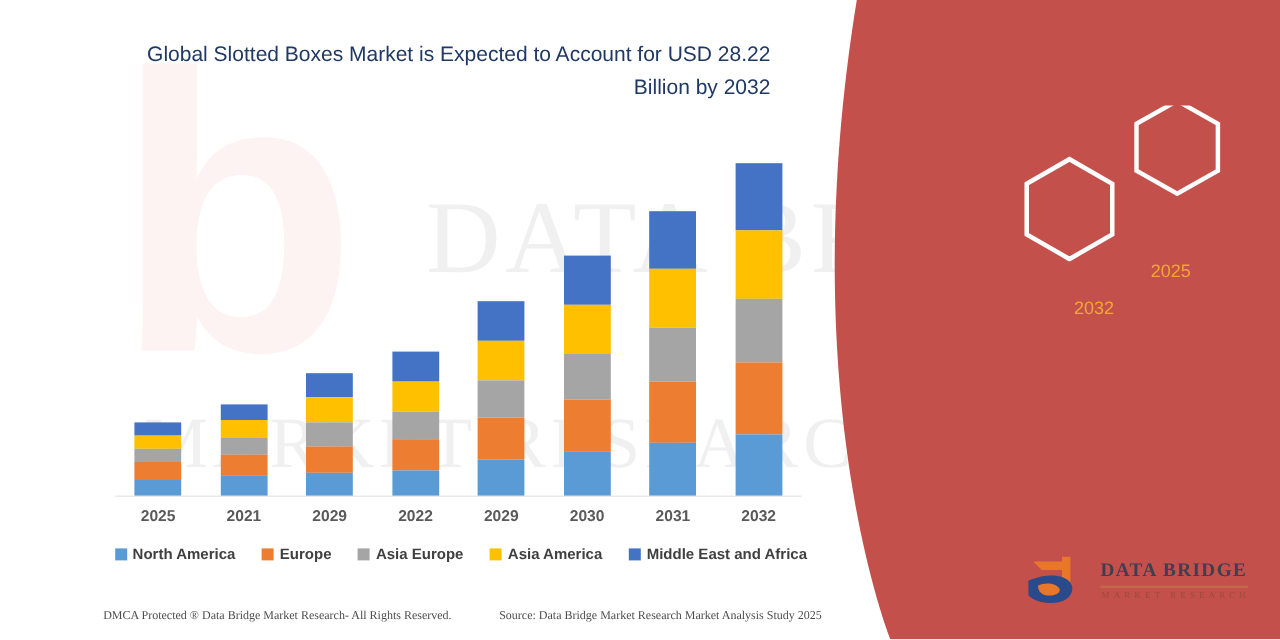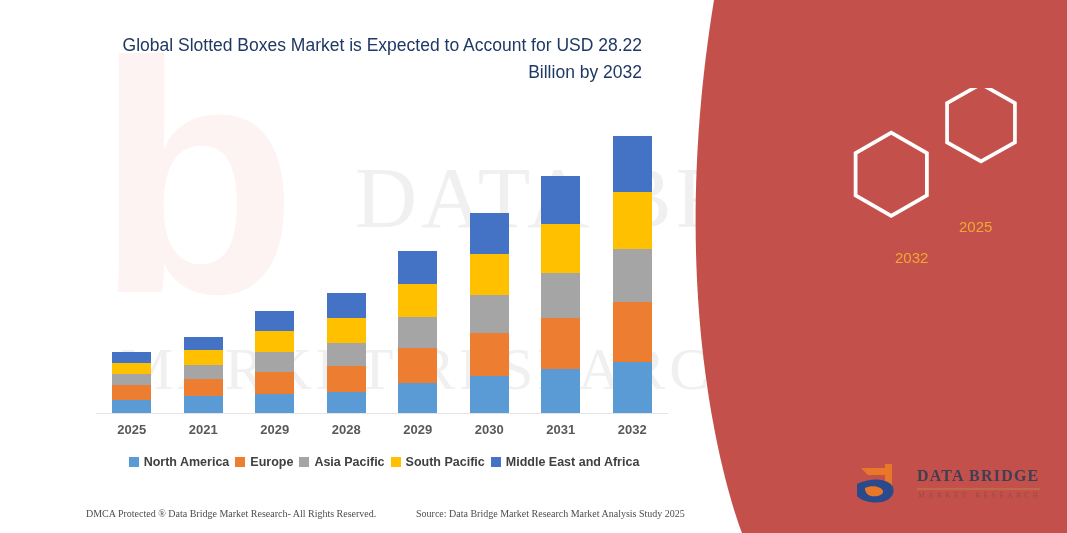--- a/index.html
+++ b/index.html
@@ -123,21 +123,21 @@
   }
 
   
   .legend {
     position: absolute;
     left: 96px; top: 455px;
     width: 576px;
     display: flex;
     justify-content: center;
     align-items: center;
-    gap: 6px;
+    gap: 22px;
     z-index: 1;
   }
   .legend-item {
     display: flex;
     align-items: center;
     gap: 5px;
     white-space: nowrap;
   }
   .legend-swatch {
     width: 10px; height: 10px;
@@ -324,42 +324,42 @@
           <div class="seg" title="Asia Pacific 2032: 6.3" style="height: 53px; background: rgb(165, 165, 165);"></div>
           <div class="seg" title="South America 2032: 5.5" style="height: 57px; background: rgb(255, 192, 0);"></div>
           <div class="seg" title="Middle East and Africa 2032: 5" style="height: 56px; background: rgb(68, 114, 196);"></div>
         </div>
       </div>
     </div>
   <div class="x-axis" id="x-axis">
       <div class="x-tick">2025</div>
       <div class="x-tick">2021</div>
       <div class="x-tick">2029</div>
-      <div class="x-tick">2028</div>
+      <div class="x-tick">2022</div>
       <div class="x-tick">2029</div>
       <div class="x-tick">2030</div>
       <div class="x-tick">2031</div>
       <div class="x-tick">2032</div>
     </div>
   <div class="legend" id="legend">
       <div class="legend-item">
         <span class="legend-swatch" style="background: rgb(91, 155, 213);"></span>
         <span class="legend-label">North America</span>
       </div>
       <div class="legend-item">
         <span class="legend-swatch" style="background: rgb(237, 125, 49);"></span>
         <span class="legend-label">Europe</span>
       </div>
       <div class="legend-item">
         <span class="legend-swatch" style="background: rgb(165, 165, 165);"></span>
-        <span class="legend-label">Asia Pacific</span>
+        <span class="legend-label">Asia Europe</span>
       </div>
       <div class="legend-item">
         <span class="legend-swatch" style="background: rgb(255, 192, 0);"></span>
-        <span class="legend-label">South Pacific</span>
+        <span class="legend-label">Asia America</span>
       </div>
       <div class="legend-item">
         <span class="legend-swatch" style="background: rgb(68, 114, 196);"></span>
         <span class="legend-label">Middle East and Africa</span>
       </div>
     </div>
 
   <div class="footer">
     <div class="footer-dmca">DMCA Protected ® Data Bridge Market Research-  All Rights Reserved.</div>
     <div class="footer-source">Source: Data Bridge Market Research  Market Analysis Study 2025</div>

